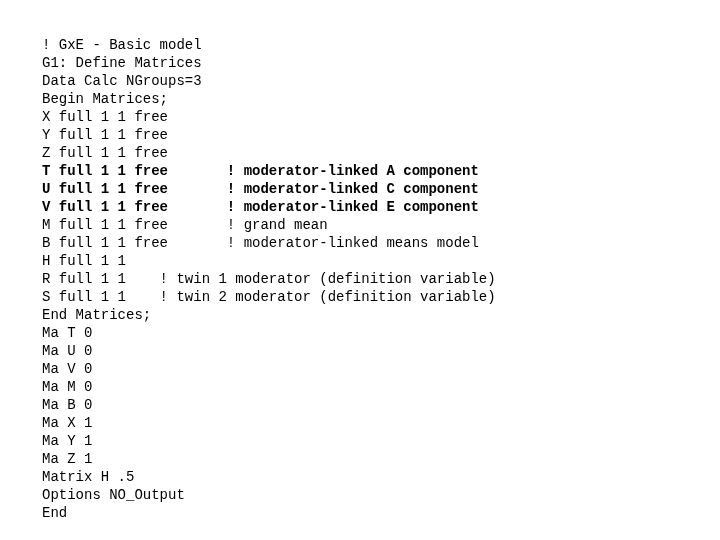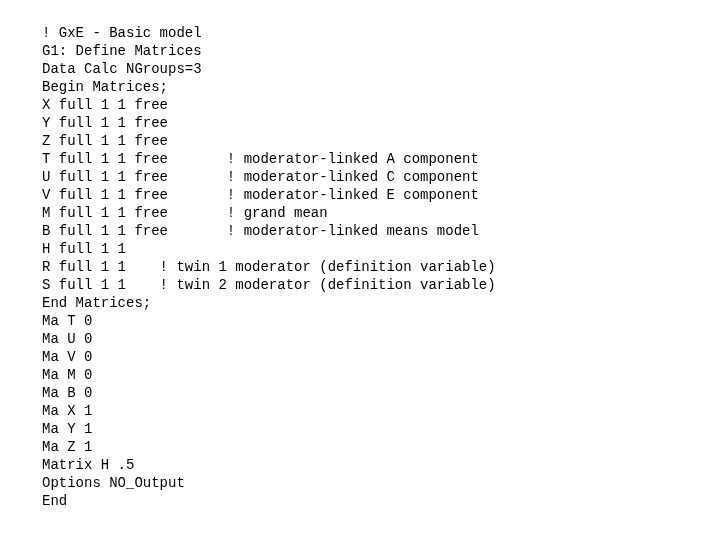--- a/index.html
+++ b/index.html
@@ -9,21 +9,21 @@
     width: 720px;
     height: 540px;
     overflow: hidden;
   }
   .code-block {
     font-family: "Courier New", Courier, monospace;
     font-size: 14px;
     line-height: 18px;
     white-space: pre;
     color: #000;
-    padding: 24px 0 0 42px;
+    padding: 36px 0 0 42px;
   }
   .line { display: block; }
-  .bold { font-weight: normal; }
+  .bold { font-weight: bold; }
 </style>
 </head>
 <body>
 
 <div class="code-block" id="code"><span class="line">! GxE - Basic model</span><span class="line">G1: Define Matrices</span><span class="line">Data Calc NGroups=3</span><span class="line">Begin Matrices;</span><span class="line">X full 1 1 free</span><span class="line">Y full 1 1 free</span><span class="line">Z full 1 1 free</span><span class="line bold">T full 1 1 free       ! moderator-linked A component</span><span class="line bold">U full 1 1 free       ! moderator-linked C component</span><span class="line bold">V full 1 1 free       ! moderator-linked E component</span><span class="line">M full 1 1 free       ! grand mean</span><span class="line">B full 1 1 free       ! moderator-linked means model</span><span class="line">H full 1 1</span><span class="line">R full 1 1    ! twin 1 moderator (definition variable)</span><span class="line">S full 1 1    ! twin 2 moderator (definition variable)</span><span class="line">End Matrices;</span><span class="line">Ma T 0</span><span class="line">Ma U 0</span><span class="line">Ma V 0</span><span class="line">Ma M 0</span><span class="line">Ma B 0</span><span class="line">Ma X 1</span><span class="line">Ma Y 1</span><span class="line">Ma Z 1</span><span class="line">Matrix H .5</span><span class="line">Options NO_Output</span><span class="line">End</span></div>
 
 </body></html>

